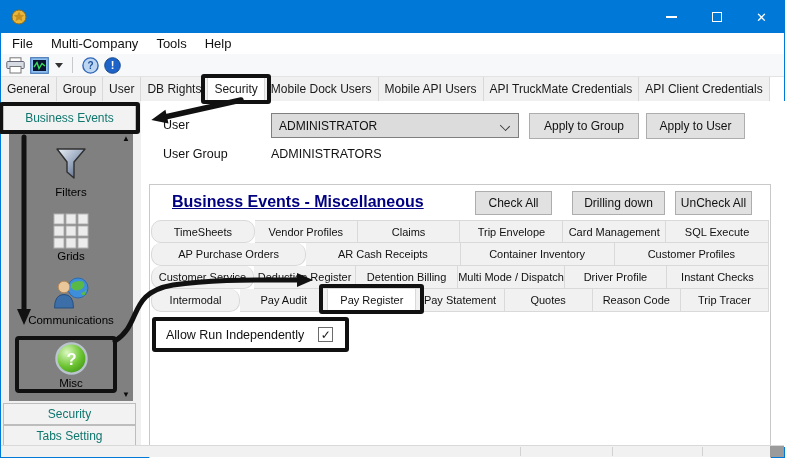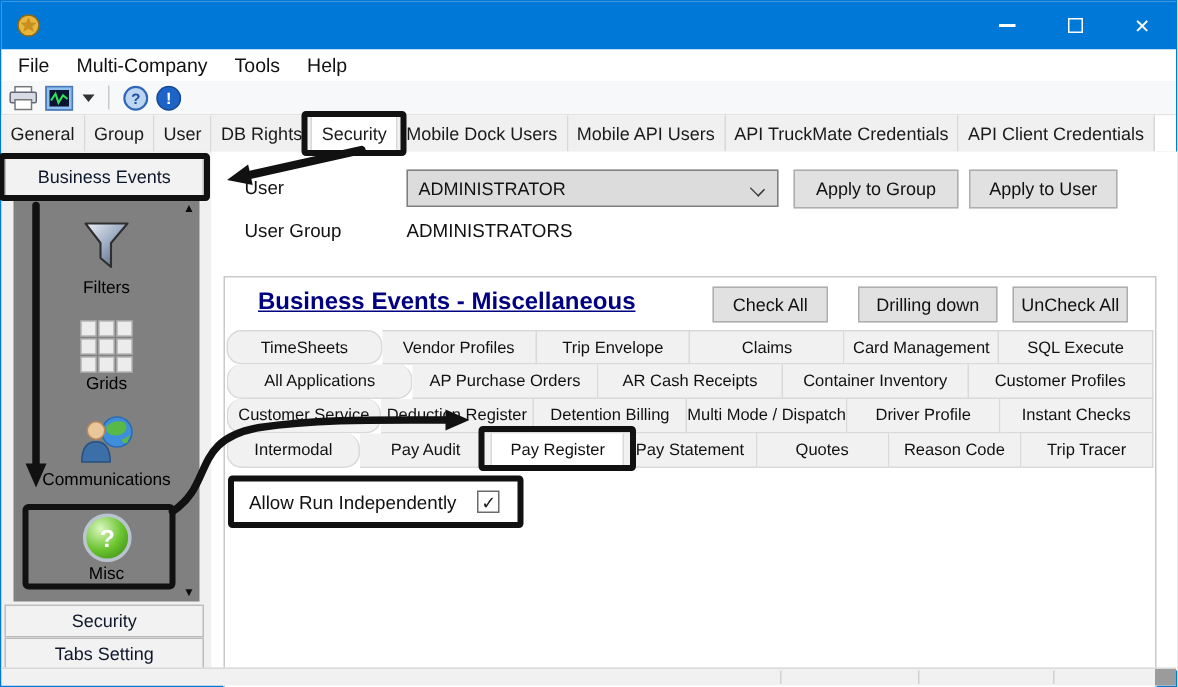--- a/index.html
+++ b/index.html
@@ -34,21 +34,21 @@
   .tab{display:flex;align-items:center;padding:0 6px;background:#f0f0f0;border-right:1px solid #d8d8d8;white-space:nowrap;}
   .tab.active{background:#fff;position:relative;z-index:4;}
   .anno-tab::after{content:"";position:absolute;inset:-3px -7px -3px -7px;border:4px solid var(--annotation,#111);border-radius:3px;pointer-events:none;}
 
   
   .main{position:absolute;left:0;top:100px;right:0;height:346px;}
 
   
   .sidebar{position:absolute;left:0;top:0;width:140px;height:100%;background:#f0f0f0;}
   .win-btn-classic{position:absolute;box-sizing:border-box;background:#f2f2f2;border:1px solid #bdbdbd;
-    display:flex;align-items:center;justify-content:center;font-size:12px;color:#0f172a;}
+    display:flex;align-items:center;justify-content:center;font-size:12px;color:#0f766e;}
   .be-btn{left:2px;top:4px;width:133px;height:26px;position:absolute;z-index:3;}
   .anno-be::after{content:"";position:absolute;inset:-4px -5px;border:4px solid var(--annotation,#111);border-radius:3px;pointer-events:none;}
   .icon-panel{position:absolute;left:8px;top:32px;width:124px;height:268px;background:var(--sidebar-panel,#808080);
     display:flex;flex-direction:column;align-items:center;justify-content:space-between;box-sizing:border-box;padding:12px 0 12px;}
   .side-item{display:flex;flex-direction:column;align-items:center;gap:1px;width:100%;position:relative;}
   .side-label{font-size:11.5px;color:#000;}
   .anno-misc::after{content:"";position:absolute;left:6px;right:16px;top:-5px;bottom:-4px;border:4px solid var(--annotation,#111);border-radius:4px;pointer-events:none;}
   .scrollglyph{position:absolute;right:3px;font-size:8px;color:#0a0a0a;line-height:8px;}
   .scroll-up{top:2px;}
   .scroll-down{bottom:2px;}
@@ -258,27 +258,26 @@
       <div class="groupbox">
         <span class="gb-title">Business Events - Miscellaneous</span>
         <div class="btn btn-checkall">Check All</div>
         <div class="btn btn-drill">Drilling down</div>
         <div class="btn btn-uncheck">UnCheck All</div>
 
         <div class="tabgrid">
             <div class="tg-row">
               <div class="tg-cell">TimeSheets</div>
               <div class="tg-cell">Vendor Profiles</div>
+              <div class="tg-cell">Claims</div>
               <div class="tg-cell">Trip Envelope</div>
-              <div class="tg-cell">Claims</div>
               <div class="tg-cell">Card Management</div>
               <div class="tg-cell">SQL Execute</div>
             </div>
             <div class="tg-row">
-              <div class="tg-cell">All Applications</div>
               <div class="tg-cell">AP Purchase Orders</div>
               <div class="tg-cell">AR Cash Receipts</div>
               <div class="tg-cell">Container Inventory</div>
               <div class="tg-cell">Customer Profiles</div>
             </div>
             <div class="tg-row">
               <div class="tg-cell">Customer Service</div>
               <div class="tg-cell">Deduction Register</div>
               <div class="tg-cell">Detention Billing</div>
               <div class="tg-cell">Multi Mode / Dispatch</div>

